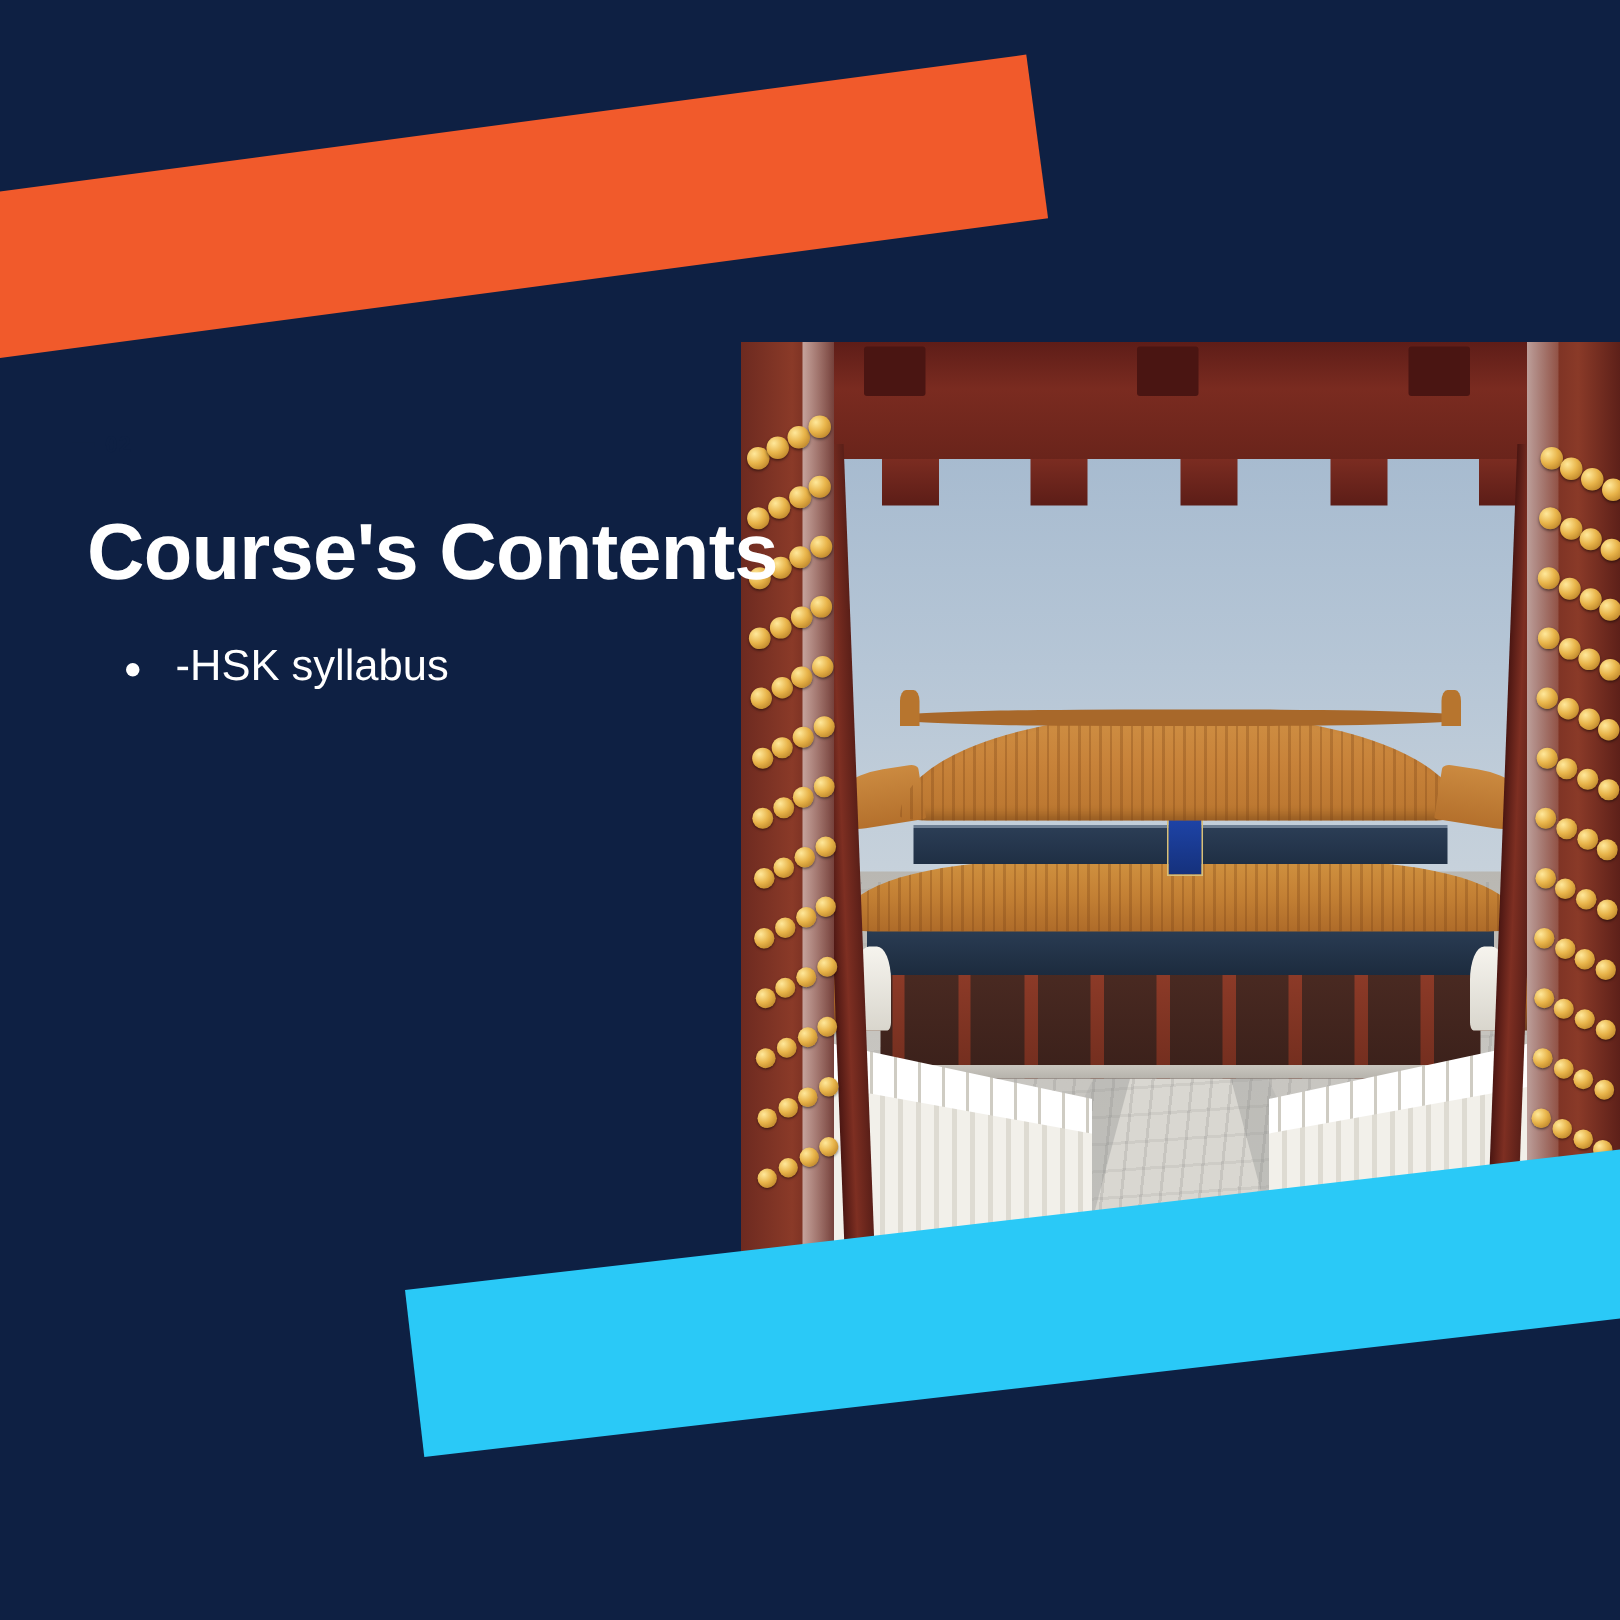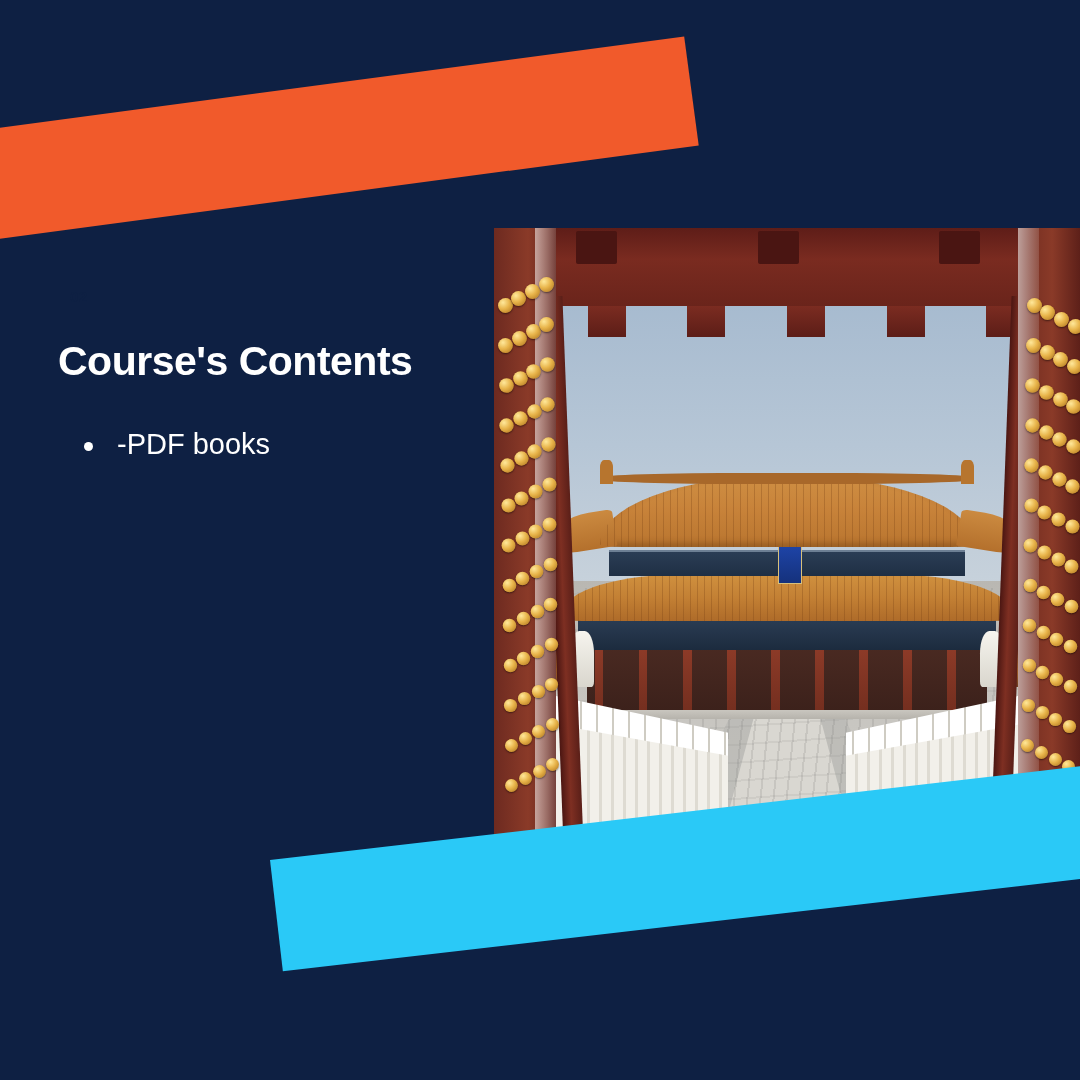--- a/index.html
+++ b/index.html
@@ -216,21 +216,21 @@
     display:flex; align-items:center; gap:7px;
   }
   .section-num .dash{
     display:inline-block;width:15px;height:2.5px;background:#0e2043;
   }
 
   .title{
     position:absolute; left:58px; top:338px;
     z-index:7;
     color:#ffffff;
-    font-size:41px; font-weight:bold;
+    font-size:53px; font-weight:bold;
     letter-spacing:-0.5px;
     white-space:nowrap;
   }
 
   .bullets{
     position:absolute; left:72px; top:412px;
     z-index:7; width:400px;
     margin:0; padding:0; list-style:none;
   }
   .bullets li{
@@ -437,16 +437,16 @@
   <div class="band-blue"></div>
 
   <div class="section-num">
     <span class="dash"></span>
     <span>02</span>
   </div>
 
   <div class="title">Course's Contents</div>
 
   <ul class="bullets">
-    <li>-PDF books</li>
+    <li>-HSK syllabus</li>
   </ul>
 
 </div>
 
 </body></html>

